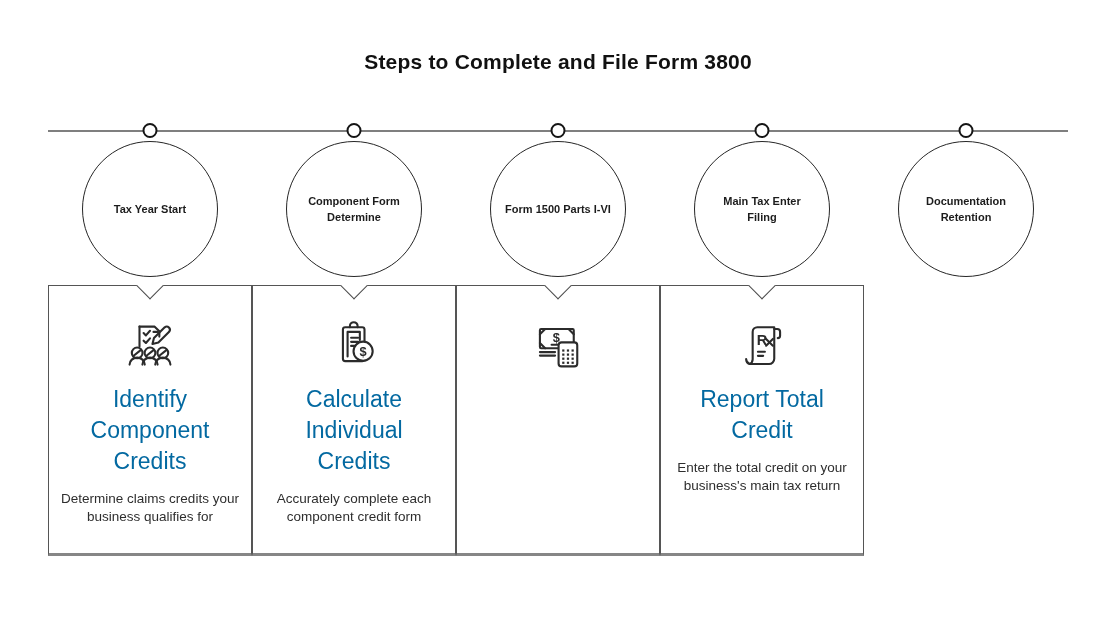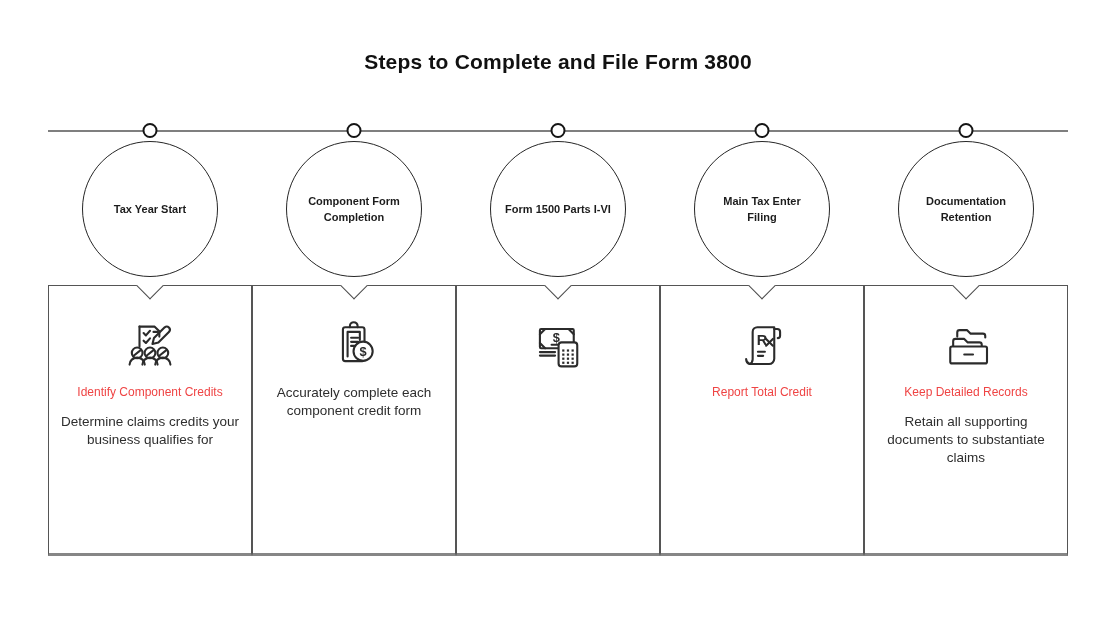--- a/index.html
+++ b/index.html
@@ -25,21 +25,21 @@
           text-align:center; padding:28px 12px 0; z-index:1; }
   .notch { position:absolute; top:0; left:50%; width:19px; height:19px; background:#fff;
            transform:translate(-50%,-50%) rotate(45deg);
            border-right:1.6px solid #4a4a4a; border-bottom:1.6px solid #4a4a4a; }
   .card-icon { height:58px; display:flex; align-items:center; justify-content:center;
                margin-bottom:12px; }
   .card-icon svg { stroke:#2b2b2b; fill:none; stroke-width:1.8;
                    stroke-linecap:round; stroke-linejoin:round; }
   .card-icon text { fill:#2b2b2b; stroke:none; font-weight:bold;
                     font-family:"Liberation Sans", sans-serif; }
-  .card-title { font-size:12px; font-weight:400; color:#ef4444; line-height:1.35;
+  .card-title { font-size:23px; font-weight:400; color:#0369a1; line-height:1.35;
                 max-width:162px; margin:0 auto 13px; }
   .card-desc { font-size:13.5px; color:#2e2e2e; line-height:1.32; max-width:186px;
                margin:0 auto; }
 </style>
 </head>
 <body>
 
 <h1 class="page-title">Steps to Complete and File Form 3800</h1>
 
 <div class="diagram">
@@ -73,36 +73,37 @@
           </svg>
         </div>
         <div class="card-title">Identify Component Credits</div>
         <div class="card-desc">Determine claims credits your business qualifies for</div>
       </div>
     </div>
 
     <div class="column">
       <div class="node-dot"></div>
       <div class="big-circle">
-        <div class="circle-label">Component Form Completion</div>
+        <div class="circle-label">Component Form Determine</div>
       </div>
       <div class="card">
         <div class="notch"></div>
         <div class="card-icon">
           <svg width="56" height="56" viewBox="0 0 48 48">
             <rect x="14.5" y="10.5" width="18.5" height="29" rx="2"></rect>
             <path d="M20.5 10.5 v-1 a3.3 3.3 0 0 1 6.6 0 v1"></path>
             <path d="M18.5 35.5 V14.5 h10.5 v7"></path>
             <path d="M21.5 19.5 h6"></path>
             <path d="M21.5 23 h6"></path>
             <path d="M21.5 26.5 h4"></path>
             <circle cx="31.8" cy="31" r="8.2" fill="#ffffff"></circle>
             <text x="31.8" y="35" font-size="11" text-anchor="middle">$</text>
           </svg>
         </div>
+        <div class="card-title">Calculate Individual Credits</div>
         <div class="card-desc">Accurately complete each component credit form</div>
       </div>
     </div>
 
     <div class="column">
       <div class="node-dot"></div>
       <div class="big-circle">
         <div class="circle-label">Form 1500 Parts I-VI</div>
       </div>
       <div class="card">
@@ -150,37 +151,25 @@
             <path d="M13.4 42 a4.6 4.6 0 0 1 -3 -4.2"></path>
             <path d="M34.5 12 h2.6 a2.4 2.4 0 0 1 2.4 2.4 v3.4 a2 2 0 0 1 -2 2"></path>
             <text x="19.5" y="26" font-size="12.5" text-anchor="start">R</text>
             <path d="M27.5 20.5 l5.8 5.8"></path>
             <path d="M33.3 20.5 l-5.8 5.8"></path>
             <path d="M20.5 31.5 h6"></path>
             <path d="M20.5 35 h4.5"></path>
           </svg>
         </div>
         <div class="card-title">Report Total Credit</div>
+        <div class="card-desc">Enter the total credit on your business's main tax return</div>
       </div>
     </div>
 
     <div class="column">
       <div class="node-dot"></div>
       <div class="big-circle">
         <div class="circle-label">Documentation Retention</div>
       </div>
-      <div class="card">
-        <div class="notch"></div>
-        <div class="card-icon">
-          <svg width="56" height="56" viewBox="0 0 48 48">
-            <path d="M16.5 18.5 v-3.5 a2 2 0 0 1 2 -2 h6.5 l3 3 h10.5 a2 2 0 0 1 2 2 v1.2"></path>
-            <path d="M13 27 v-4.5 a2 2 0 0 1 2 -2 h7.5 l3 3 h10 a2 2 0 0 1 2 2 V27"></path>
-            <rect x="10.5" y="27" width="31.5" height="14.5" rx="1.5" fill="#ffffff"></rect>
-            <path d="M22.5 33.8 h7.5"></path>
-          </svg>
-        </div>
-        <div class="card-title">Keep Detailed Records</div>
-        <div class="card-desc">Retain all supporting documents to substantiate claims</div>
-      </div>
     </div>
 
   </div>
 </div>
 
 </body></html>

